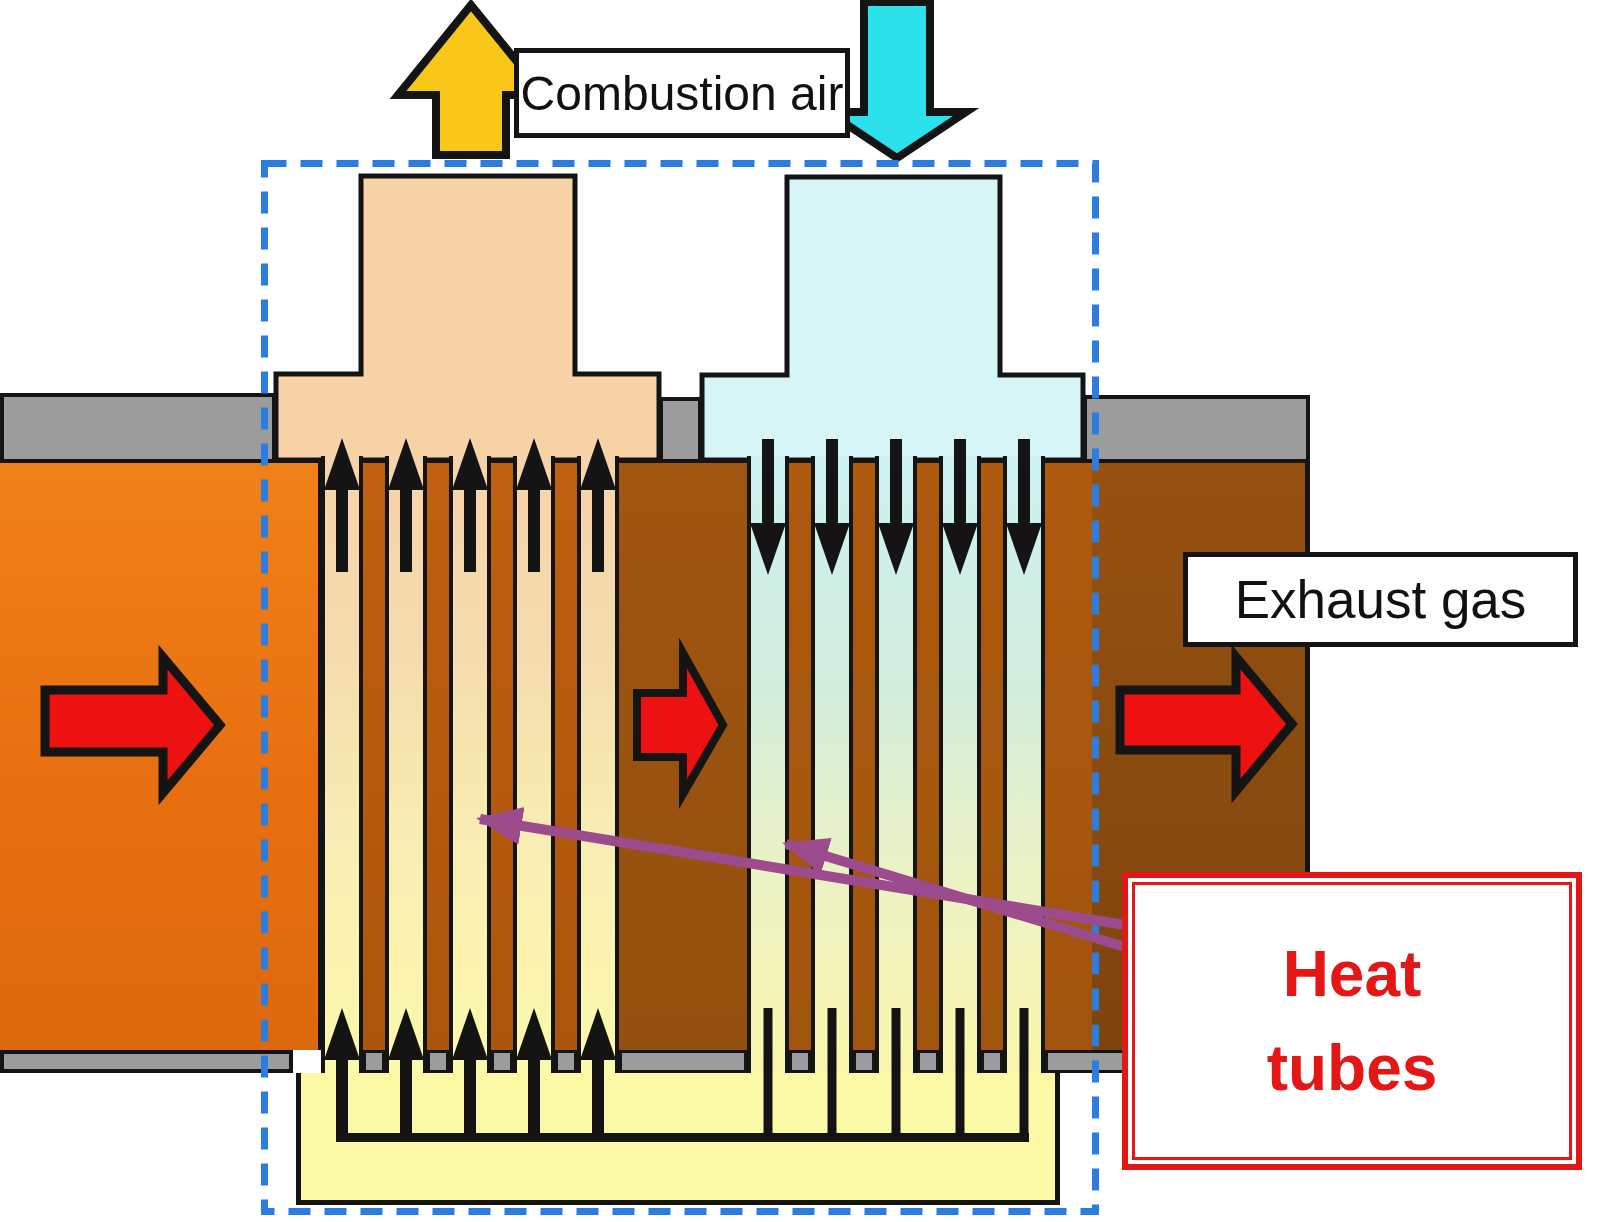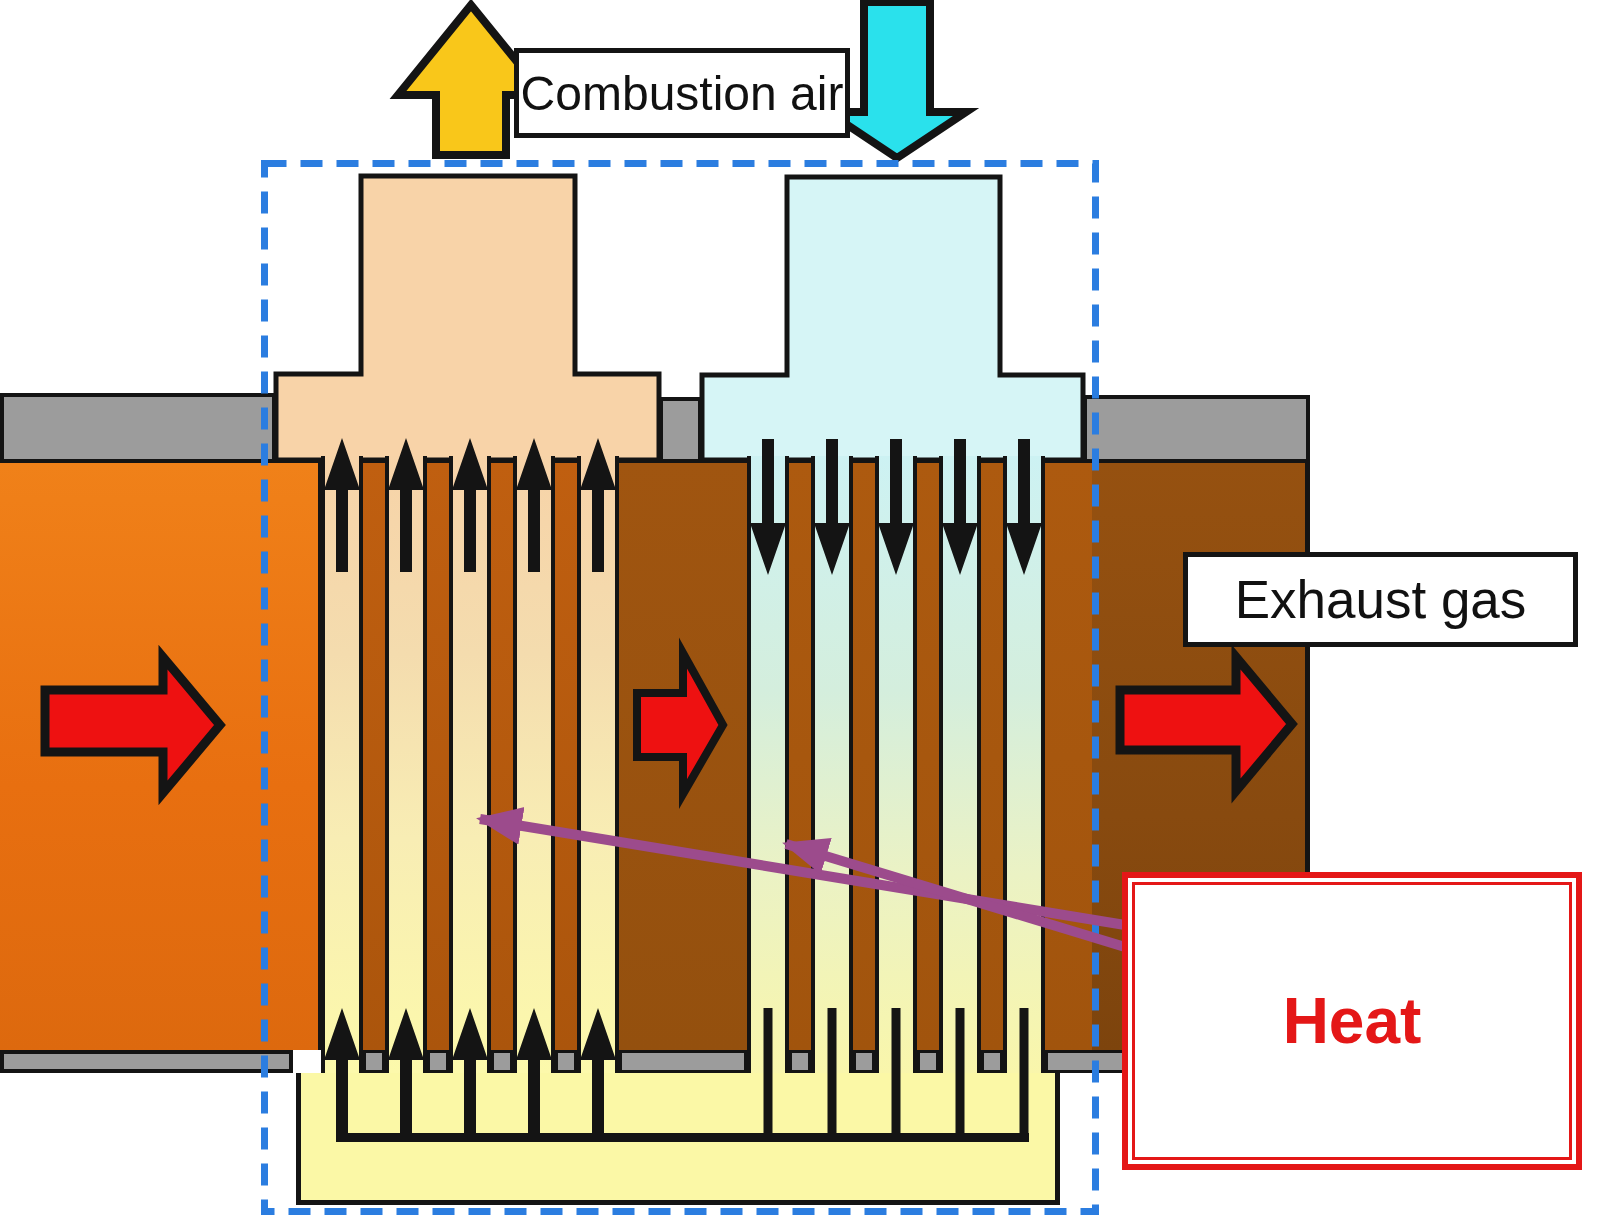--- a/index.html
+++ b/index.html
@@ -153,16 +153,17 @@
 
   <div class="label-box" id="lblCombustion">
     <span>Combustion air</span>
   </div>
   <div class="label-box" id="lblExhaust">
     <span>Exhaust gas</span>
   </div>
   <div id="lblHeat">
     <div id="lblHeatInner">
       <span>Heat</span>
+      <span>tubes</span>
     </div>
   </div>
 
 </div>
 
 </body></html>

